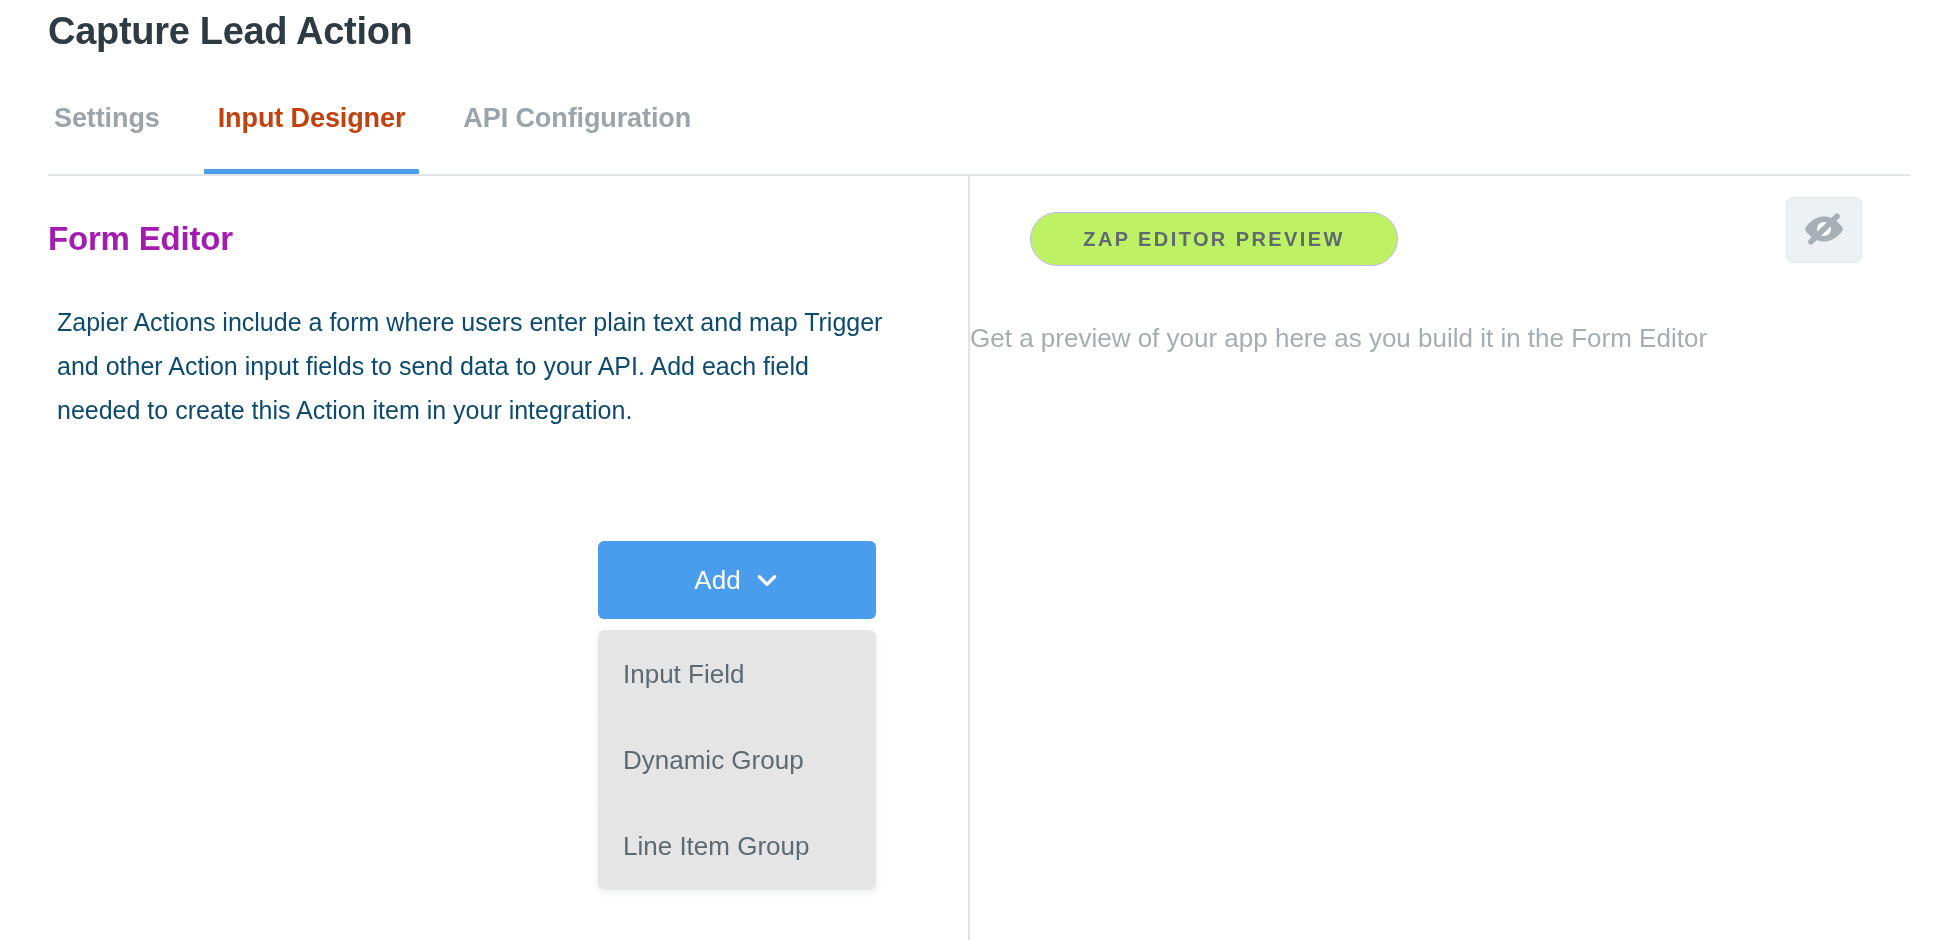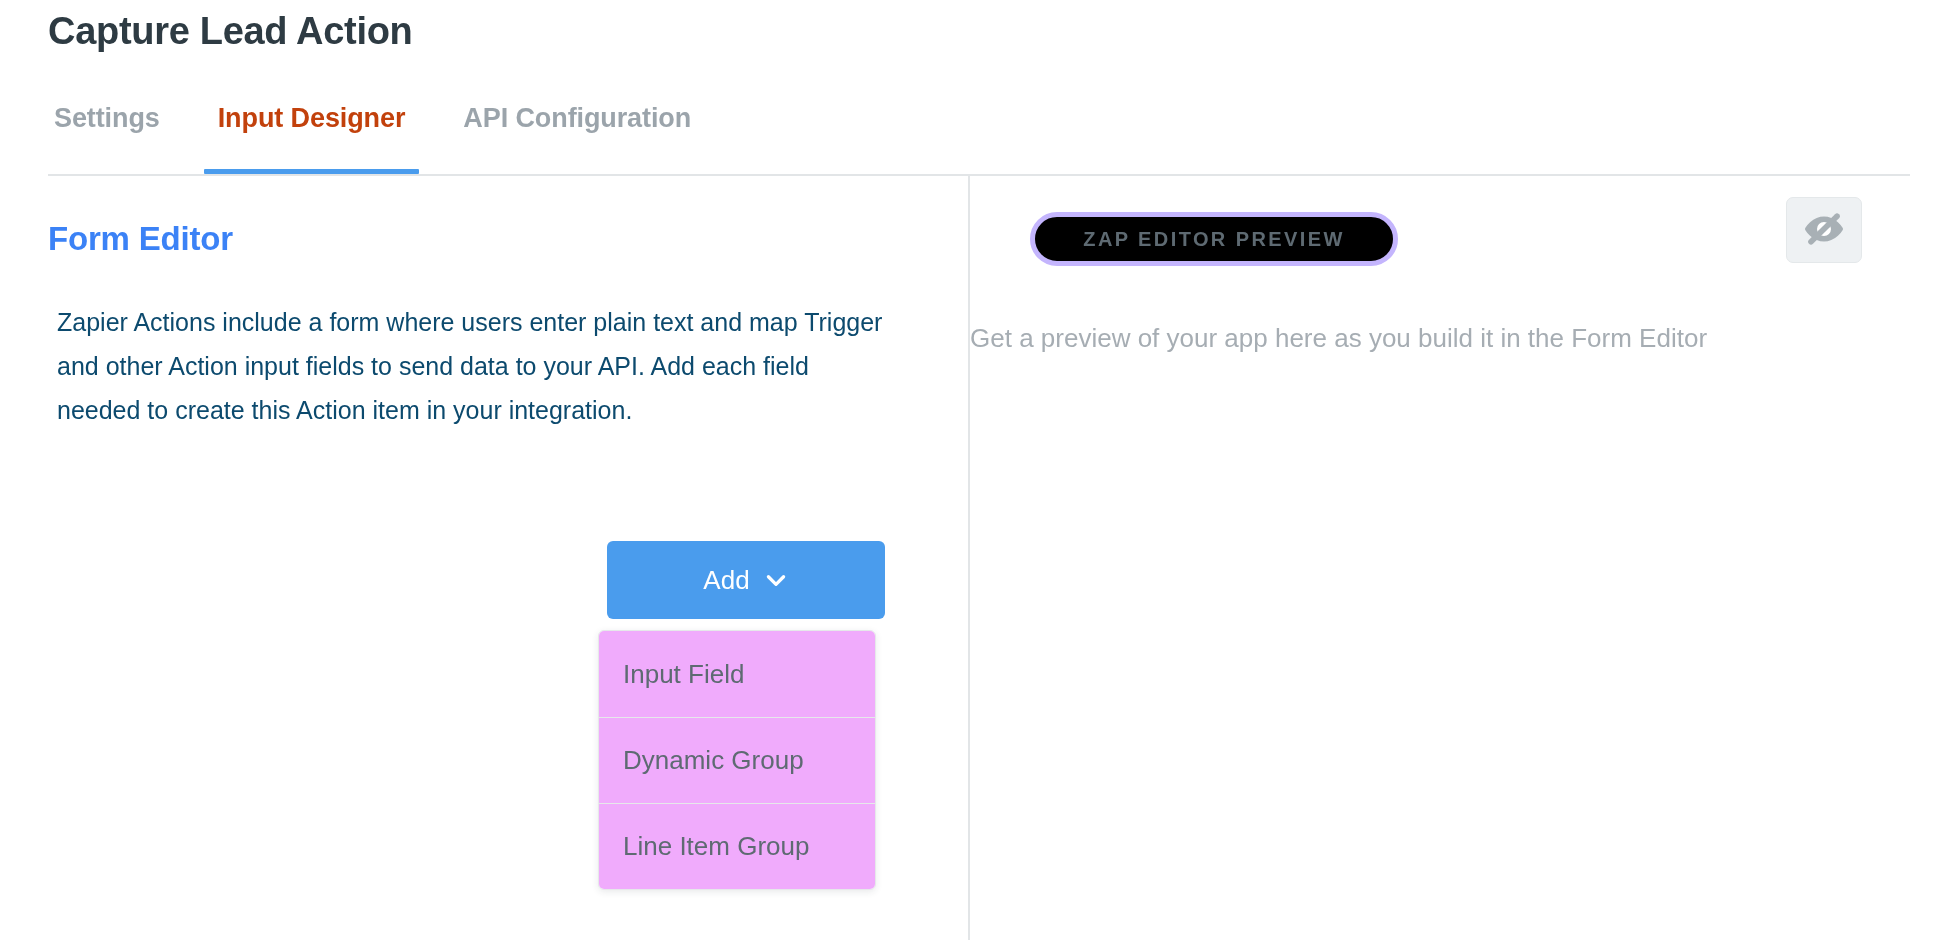--- a/index.html
+++ b/index.html
@@ -97,21 +97,21 @@
     width: 890px;
     height: 764px;
   }
 
   .section-title {
     position: absolute;
     left: 0;
     top: 44px;
     font-size: 33px;
     font-weight: bold;
-    color: #3b82f6;
+    color: #a21caf;
     letter-spacing: -0.2px;
     white-space: nowrap;
   }
 
   .section-desc {
     position: absolute;
     left: 0;
     top: 124px;
     width: 826px;
     font-size: 25px;
@@ -136,21 +136,20 @@
     border-radius: 6px;
     color: #ffffff;
     font-size: 26px;
     font-family: inherit;
     display: flex;
     align-items: center;
     justify-content: center;
     gap: 13px;
     cursor: pointer;
     padding: 0;
-    margin-left: 9px;
   }
   .add-button .chev {
     display: inline-flex;
     align-items: center;
     justify-content: center;
     width: 26px;
     height: 26px;
   }
 
   .dropdown-menu {
@@ -163,21 +162,21 @@
     overflow: hidden;
   }
   .dropdown-item {
     height: 86px;
     display: flex;
     align-items: center;
     padding-left: 24px;
     font-size: 26px;
     color: #5e6a72;
     cursor: pointer;
-    background: #f0abfc;
+    background: #e5e5e5;
     border: none;
     border-top: 1px solid #e6e8ea;
     width: 100%;
     font-family: inherit;
     text-align: left;
   }
   .dropdown-item:first-child { border-top: none; }
 
   
   .right-panel {
@@ -203,23 +202,23 @@
     cursor: pointer;
     padding: 0;
   }
 
   .preview-pill {
     position: absolute;
     left: 60px;
     top: 36px;
     width: 368px;
     height: 54px;
-    border: 5px solid #c4b5fd;
+    border: 1px solid #c4b5fd;
     border-radius: 27px;
-    background: #000000;
+    background: #bef264;
     display: flex;
     align-items: center;
     justify-content: center;
     font-size: 20px;
     font-weight: bold;
     letter-spacing: 2.4px;
     color: #5e6a72;
     cursor: pointer;
     font-family: inherit;
   }

